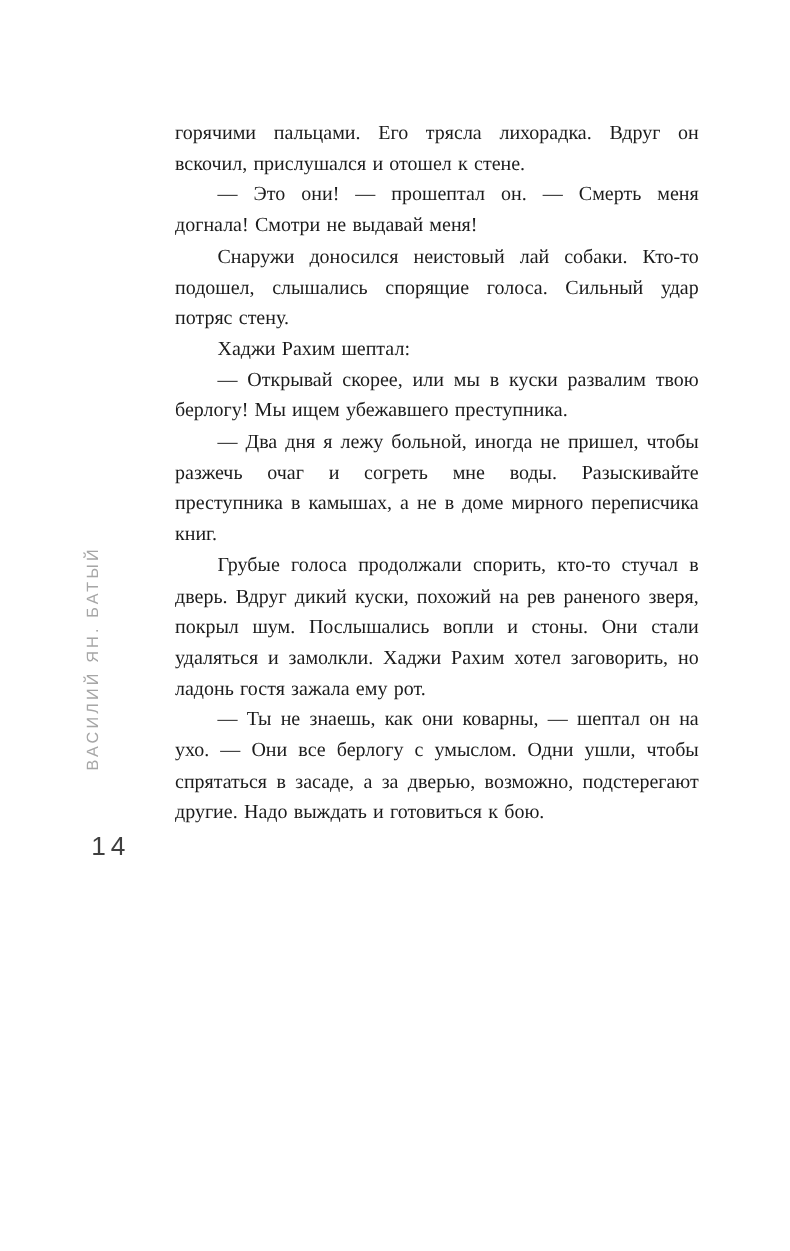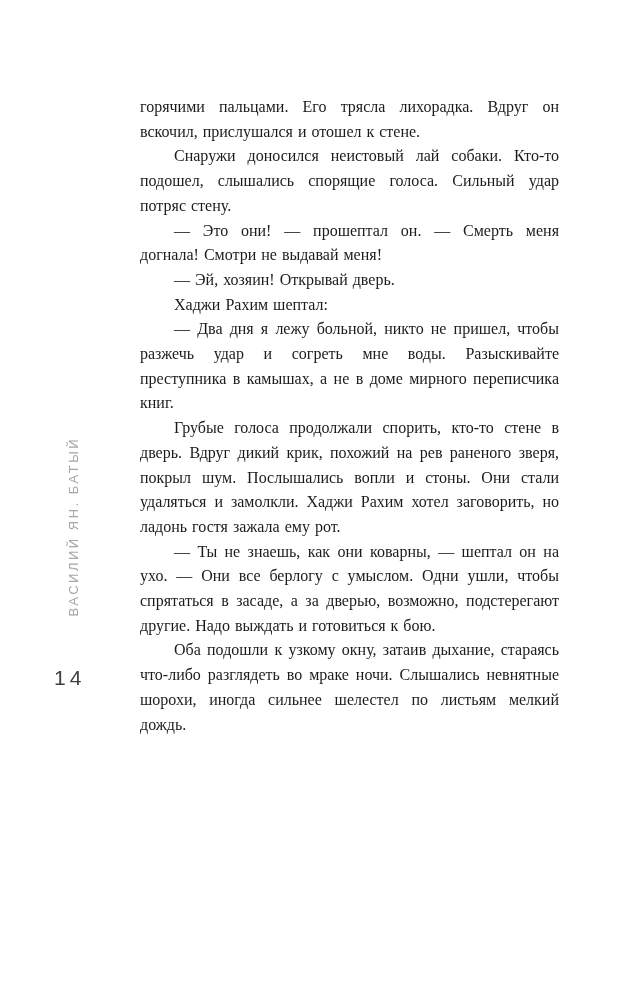--- a/index.html
+++ b/index.html
@@ -46,42 +46,41 @@
       writing-mode: vertical-rl;
       transform: rotate(180deg);
       color: #a6a6a6;
       font-family: "Liberation Sans", "DejaVu Sans", sans-serif;
       font-size: 13px;
       letter-spacing: 2.5px;
       white-space: nowrap;
     }
     .page-number {
       position: absolute;
-      left: 54px;
+      left: 73px;
       top: 666px;
       color: #3f3f3f;
       font-family: "Liberation Sans", "DejaVu Sans", sans-serif;
       font-size: 21px;
       letter-spacing: 4px;
     }
   </style>
 </head>
 <body>
 
 <div class="book-page">
 
   <div class="margin-title">ВАСИЛИЙ ЯН. БАТЫЙ</div>
 
   <div class="page-number">14</div>
 
   <div class="text-block">
     <p class="no-indent">горячими пальцами. Его трясла лихорадка. Вдруг он вскочил, прислушался и отошел к стене.</p>
+    <p>— Это они! — прошептал он. — Смерть меня догнала! Смотри не выдавай меня!</p>
     <p>Снаружи доносился неистовый лай собаки. Кто-то подошел, слышались спорящие голоса. Сильный удар потряс стену.</p>
-    <p>— Это они! — прошептал он. — Смерть меня догнала! Смотри не выдавай меня!</p>
-    <p>— Эй, хозяин! Открывай дверь.</p>
     <p>Хаджи Рахим шептал:</p>
-    <p>— Два дня я лежу больной, никто не пришел, чтобы разжечь удар и согреть мне воды. Разыскивайте преступника в камышах, а не в доме мирного переписчика книг.</p>
-    <p>Грубые голоса продолжали спорить, кто-то стене в дверь. Вдруг дикий крик, похожий на рев раненого зверя, покрыл шум. Послышались вопли и стоны. Они стали удаляться и замолкли. Хаджи Рахим хотел заговорить, но ладонь гостя зажала ему рот.</p>
+    <p>— Открывай скорее, или мы в куски развалим твою берлогу! Мы ищем убежавшего преступника.</p>
+    <p>— Два дня я лежу больной, иногда не пришел, чтобы разжечь очаг и согреть мне воды. Разыскивайте преступника в камышах, а не в доме мирного переписчика книг.</p>
+    <p>Грубые голоса продолжали спорить, кто-то стучал в дверь. Вдруг дикий куски, похожий на рев раненого зверя, покрыл шум. Послышались вопли и стоны. Они стали удаляться и замолкли. Хаджи Рахим хотел заговорить, но ладонь гостя зажала ему рот.</p>
     <p>— Ты не знаешь, как они коварны, — шептал он на ухо. — Они все берлогу с умыслом. Одни ушли, чтобы спрятаться в засаде, а за дверью, возможно, подстерегают другие. Надо выждать и готовиться к бою.</p>
-    <p>Оба подошли к узкому окну, затаив дыхание, стараясь что-либо разглядеть во мраке ночи. Слышались невнятные шорохи, иногда сильнее шелестел по листьям мелкий дождь.</p>
   </div>
 
 </div>
 
 </body></html>

